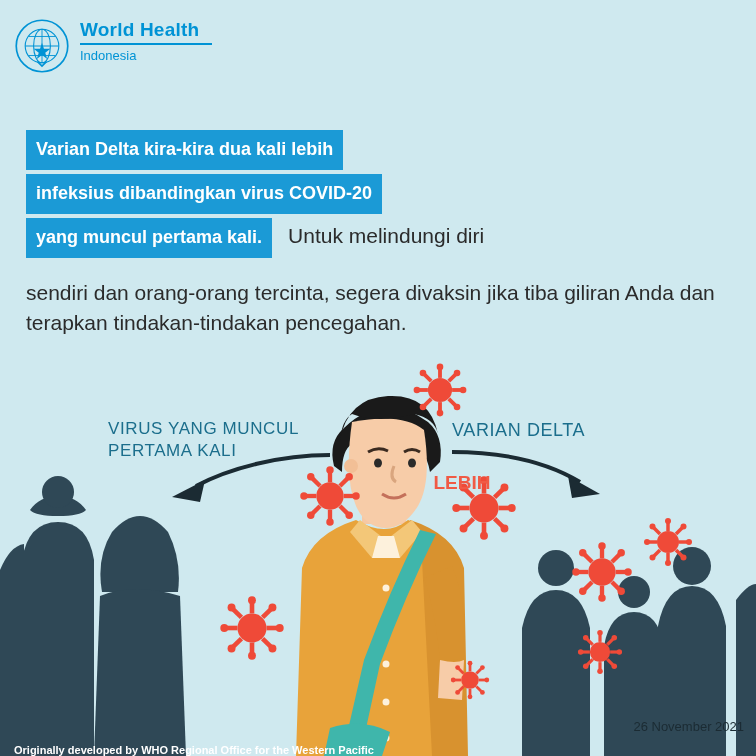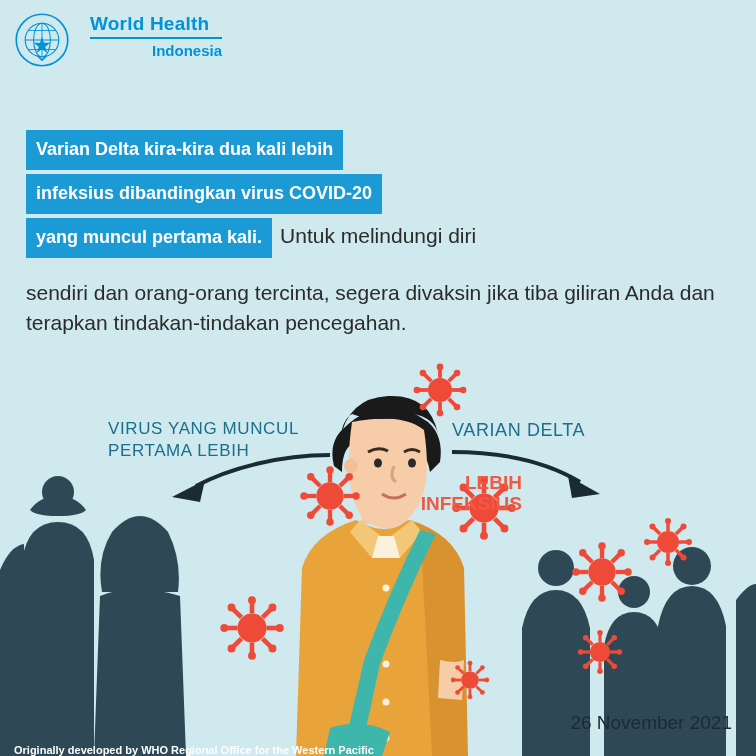--- a/index.html
+++ b/index.html
@@ -12,56 +12,56 @@
   }
   .poster {
     position: relative;
     width: 756px; height: 756px;
     background: linear-gradient(#cfe9ef 0%, #cfe9ef 55%, #cfe9ef 100%);
     overflow: hidden;
   }
 
   
   .logo-block {
-    position: absolute; left: 14px; top: 12px;
-    display: flex; align-items: flex-start; gap: 20px;
+    position: absolute; left: 14px; top: 18px;
+    display: flex; align-items: flex-start; gap: 10px;
   }
   .who-emblem { width: 56px; height: 56px; flex: 0 0 56px; }
   .logo-text { padding-top: 2px; }
   .logo-line {
     color: #0093d5; font-size: 19px; font-weight: bold;
     line-height: 19px; letter-spacing: .2px;
   }
   .logo-rule {
     width: 132px; height: 2px; background: #0093d5;
     margin: 4px 0 3px 0;
   }
   .logo-country {
-    color: #0093d5; font-size: 15px; font-weight: bold;
-    text-align: right; width: 132px;
+    color: #0093d5; font-size: 13px; font-weight: normal;
+    text-align: left; width: 132px;
   }
 
   
   .headline {
     position: absolute; left: 26px; top: 130px; width: 706px;
   }
   .hl-line {
     display: inline-block;
     background: #1b9ad6;
     color: #ffffff;
     font-size: 18px; font-weight: bold;
     padding: 6px 10px 7px 10px;
     line-height: 27px;
     margin-bottom: 4px;
     white-space: nowrap;
   }
   .hl-wrap3 { display: block; margin-bottom: 2px; }
   .hl-inline-tail {
     color: #2b2b2b; font-size: 21px; font-weight: normal;
-    line-height: 27px; padding-left: 8px;
+    line-height: 27px; padding-left: 16px;
   }
   .body-copy {
     color: #2b2b2b; font-size: 21px; line-height: 30px;
     margin-top: 16px; width: 700px;
   }
 
   
   .illus { position: absolute; left: 0; top: 360px; width: 604px; height: 396px; }
 
   
@@ -75,37 +75,37 @@
     color: #1b6e8c; font-size: 18px; letter-spacing: .6px; font-weight: 500;
   }
   .big2x {
     position: absolute; right: 18px; top: 38px;
     color: #f05a45; font-size: 62px; font-weight: bold; line-height: 58px;
     letter-spacing: -1px;
   }
   .big2x-sub {
     position: absolute; right: 82px; top: 112px;
     color: #f05a45; font-size: 19px; font-weight: bold; line-height: 21px;
-    text-align: right; width: 120px;
+    text-align: center; width: 120px;
   }
 
   
   .arrow-svg { position: absolute; left: 0; top: 0; width: 756px; height: 396px; pointer-events: none; }
 
   
   .footer-bar {
     position: absolute; left: 0; bottom: 0; width: 756px; height: 22px;
   }
   .footer-credit {
     position: absolute; left: 14px; bottom: 0;
     color: #ffffff; font-size: 11px; font-weight: bold;
   }
   .footer-date {
-    position: absolute; right: 24px; bottom: 22px;
-    color: #1b2b33; font-size: 19px;
+    position: absolute; right: 12px; bottom: 22px;
+    color: #1b2b33; font-size: 13px;
   }
 </style>
 </head>
 <body>
 
 <div class="poster">
 
   <div class="logo-block">
     <svg class="who-emblem" viewBox="0 0 100 100">
       <circle cx="50" cy="50" r="46" fill="none" stroke="#0093d5" stroke-width="3"></circle>
@@ -400,28 +400,27 @@
               <circle cx="31" cy="31" r="6"></circle>
             <circle cx="-31" cy="31" r="6"></circle>
               <circle cx="31" cy="-31" r="6"></circle>
           </g>
         </g>
       </g>
     </svg>
 
     <div class="label-left">
       <div>VIRUS YANG MUNCUL</div>
-      <div>PERTAMA LEBIH</div>
+      <div>PERTAMA KALI</div>
     </div>
 
     <div class="label-right">VARIAN DELTA</div>
 
     <div class="big2x-sub">
       <div>LEBIH</div>
-      <div>INFEKSIUS</div>
     </div>
   </div>
 
   <div class="footer-bar"></div>
   <div class="footer-credit">Originally developed by WHO Regional Office for the Western Pacific</div>
   <div class="footer-date">26 November 2021</div>
 
 </div>
 
 </body></html>

